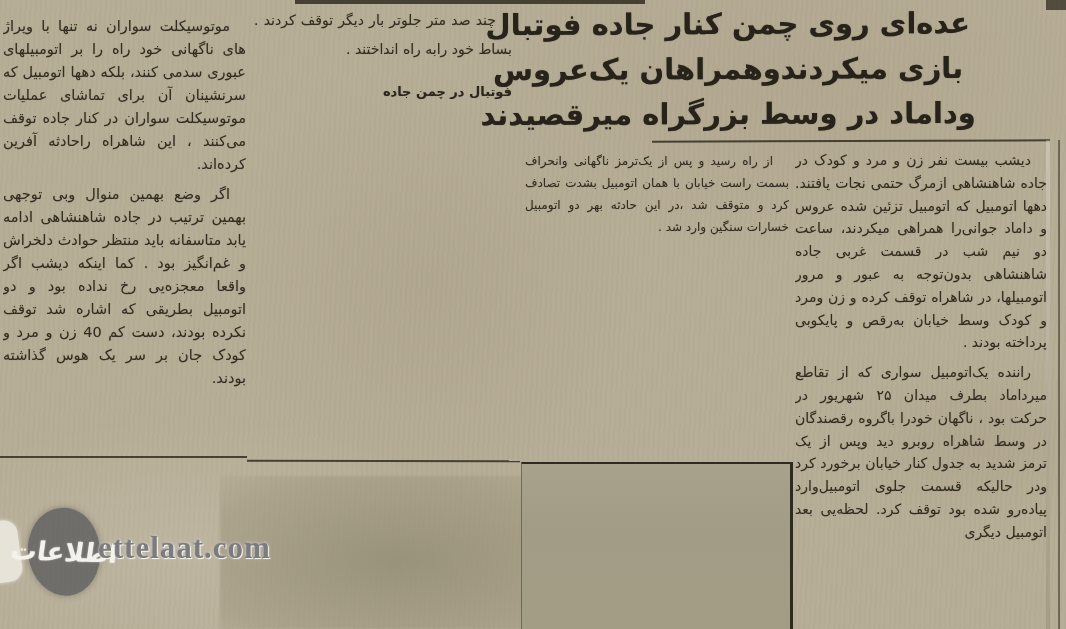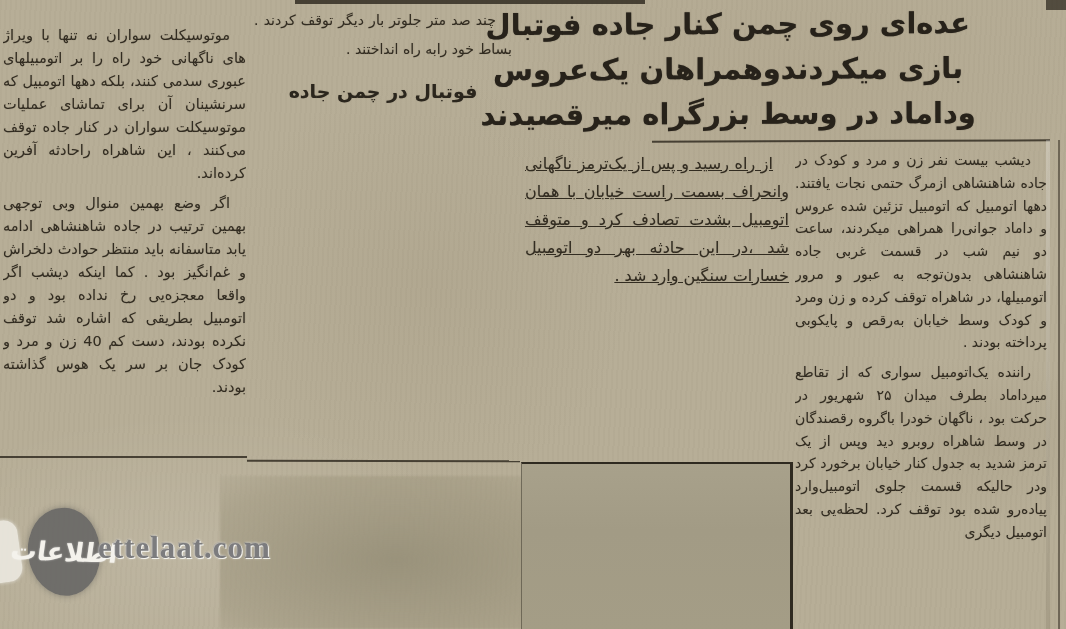--- a/index.html
+++ b/index.html
@@ -32,22 +32,22 @@
     text-align:center;
     font-size:29px;
     line-height:45px;
     letter-spacing:-0.5px;
     color:#27221a;
     text-shadow:0 0 1px rgba(30,26,18,0.55);
     transform:rotate(-0.25deg);
   }
   .subhead{
     font-weight:bold;
-    font-size:19px;
-    text-align:center;
+    font-size:13px;
+    text-align:right;
     color:#2b261d;
     margin:13px 0 12px 0;
   }
   .rule{background:#332d22;opacity:0.85;}
   .photo-box{
     background:linear-gradient(180deg, #a8a18b 0%, #a29b85 40%, #a49d86 100%);
     border-top:2px solid #2f2a20;
     border-left:1px solid rgba(47,42,32,0.45);
     border-right:3px solid #2f2a20;
   }
@@ -105,30 +105,30 @@
     <div>وداماد در وسط بزرگراه میرقصیدند</div>
   </div>
 
   <div class="abs rule" style="left:652px;top:140px;width:398px;height:2px;transform:rotate(-0.2deg);"></div>
 
   <div class="abs col" style="left:795px;top:149px;width:252px;height:480px;font-size:14px;line-height:22.8px;overflow:hidden;">
     <p>دیشب بیست نفر زن و مرد و کودک در جاده شاهنشاهی ازمرگ حتمی نجات یافتند. دهها اتومبیل که اتومبیل تزئین شده عروس و داماد جوانی‌را همراهی میکردند، ساعت دو نیم شب در قسمت غربی جاده شاهنشاهی بدون‌توجه به عبور و مرور اتومبیلها، در شاهراه توقف کرده و زن ومرد و کودک وسط خیابان به‌رقص و پایکوبی پرداخته بودند .</p>
     <p>راننده یک‌اتومبیل سواری که از تقاطع میرداماد بطرف میدان ۲۵ شهریور در حرکت بود ، ناگهان خودرا باگروه رقصندگان در وسط شاهراه روبرو دید وپس از یک ترمز شدید به جدول کنار خیابان برخورد کرد ودر حالیکه قسمت جلوی اتومبیل‌وارد پیاده‌رو شده بود توقف کرد. لحظه‌یی بعد اتومبیل دیگری</p>
   </div>
 
-  <div class="abs col" style="left:525px;top:150px;width:264px;height:308px;font-size:16px;line-height:28px;overflow:hidden;text-decoration:underline;">
+  <div class="abs col" style="left:525px;top:150px;width:264px;height:308px;font-size:12px;line-height:22px;overflow:hidden;">
     <p>از راه رسید و پس از یک‌ترمز ناگهانی وانحراف بسمت راست خیابان با همان اتومبیل بشدت تصادف کرد و متوقف شد ،در این حادثه بهر دو اتومبیل خسارات سنگین وارد شد .</p>
   </div>
 
   <div class="abs col" style="left:254px;top:6px;width:258px;height:452px;font-size:14px;line-height:29px;overflow:hidden;">
     <p>چند صد متر جلوتر بار دیگر توقف کردند . بساط خود رابه راه انداختند .</p>
     <div class="subhead">فوتبال در چمن جاده</div>
   </div>
 
-  <div class="abs col" style="left:3px;top:24px;width:243px;height:446px;font-size:14.5px;line-height:23px;overflow:hidden;">
+  <div class="abs col" style="left:3px;top:15px;width:243px;height:446px;font-size:14.5px;line-height:23px;overflow:hidden;">
     <p>موتوسیکلت سواران نه تنها با ویراژ های ناگهانی خود راه را بر اتومبیلهای عبوری سدمی کنند، بلکه دهها اتومبیل که سرنشینان آن برای تماشای عملیات موتوسیکلت سواران در کنار جاده توقف می‌کنند ، این شاهراه راحادثه آفرین کرده‌اند.</p>
     <p>اگر وضع بهمین منوال وبی توجهی بهمین ترتیب در جاده شاهنشاهی ادامه یابد متاسفانه باید منتظر حوادث دلخراش و غم‌انگیز بود . کما اینکه دیشب اگر واقعا معجزه‌یی رخ نداده بود و دو اتومبیل بطریقی که اشاره شد توقف نکرده بودند، دست کم 40 زن و مرد و کودک جان بر سر یک هوس گذاشته بودند.</p>
   </div>
 
   <div class="abs rule" style="left:0;top:456px;width:247px;height:2px;"></div>
   <div class="abs rule" style="left:247px;top:460px;width:273px;height:2px;transform:rotate(0.15deg);"></div>
 
   <div class="abs blank-smudge" style="left:220px;top:476px;width:320px;height:153px;"></div>
 
   <div class="abs photo-box" style="left:521px;top:462px;width:268px;height:167px;"></div>

